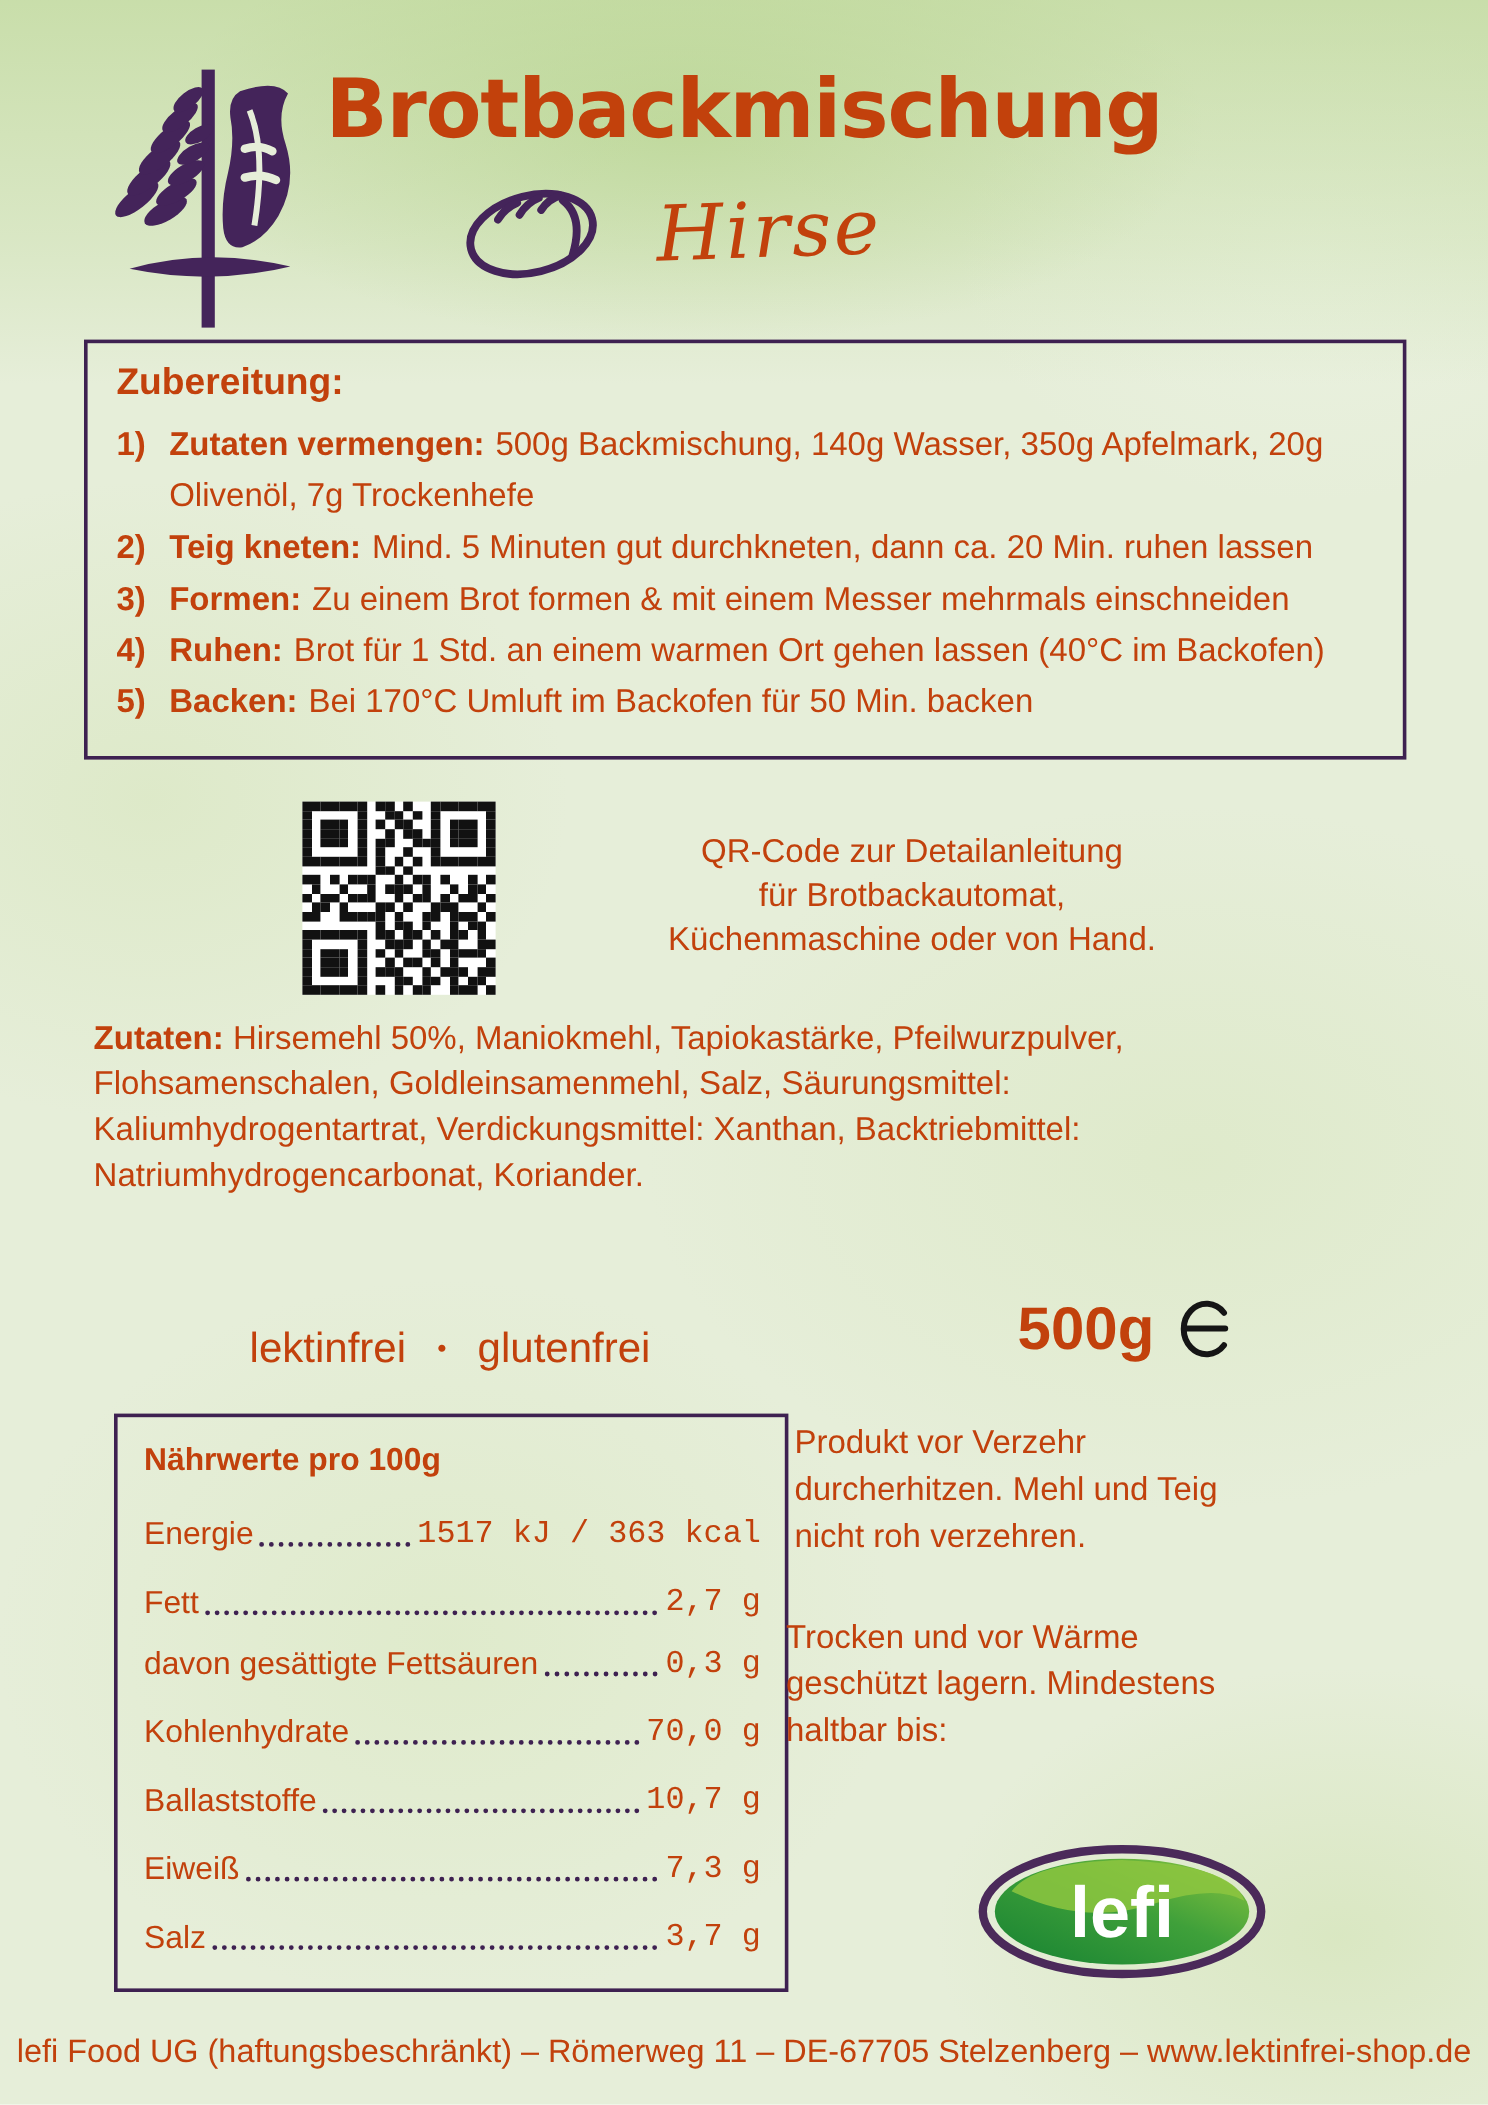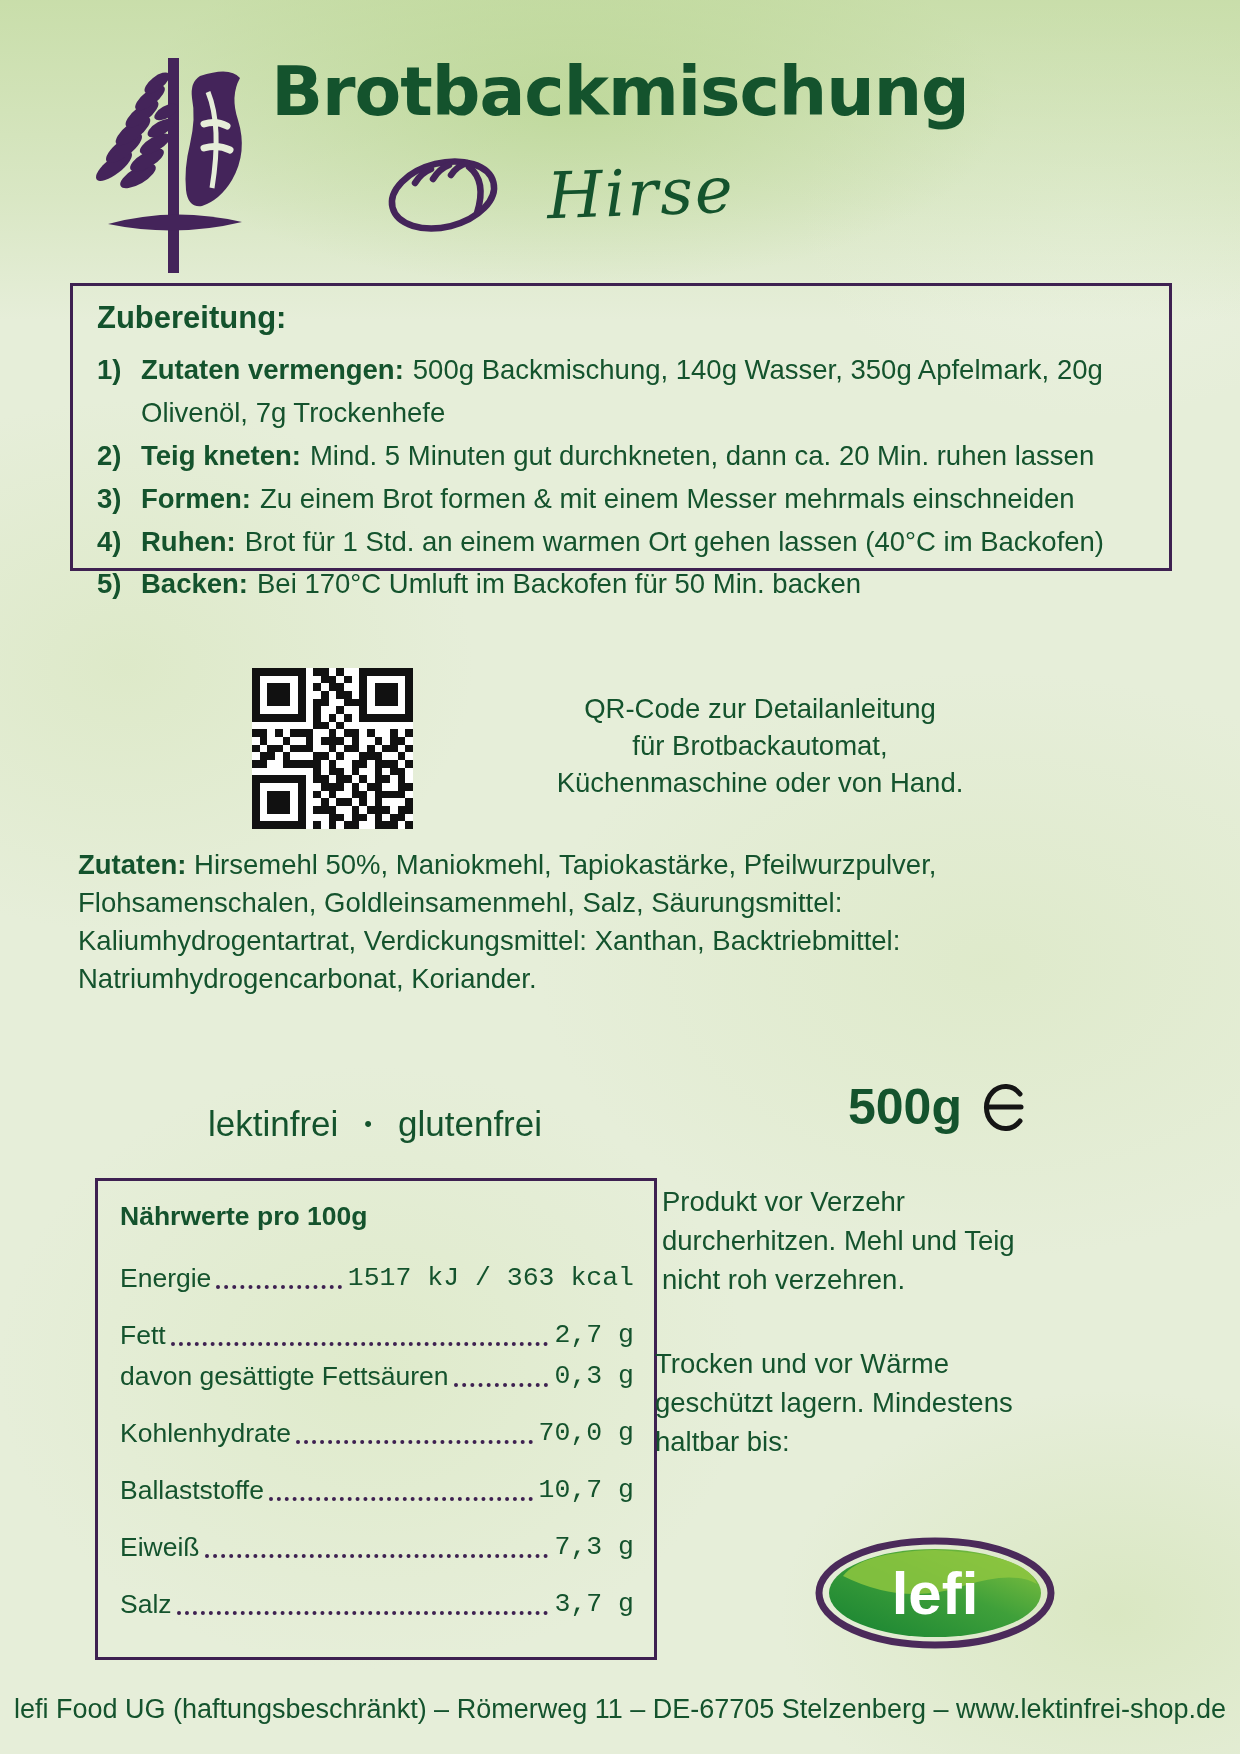--- a/index.html
+++ b/index.html
@@ -3,21 +3,21 @@
 <meta charset="utf-8">
 <style>
   html,body{margin:0;padding:0;background:#fff;}
   .page{
     position:relative;
     width:1240px;height:1754px;
     margin:0 auto;
     overflow:hidden;
     background:#e6eed9;
     font-family:"Liberation Sans","DejaVu Sans",sans-serif;
-    color:#14532d;
+    color:#c2410c;
   }
   
   .page::before{
     content:"";
     position:absolute;inset:0;
     background:
       linear-gradient(to bottom, rgba(172,206,124,.50) 0px, rgba(172,206,124,.22) 200px, rgba(172,206,124,0) 320px),
       radial-gradient(620px 260px at 46% 6%,  rgba(160,200,110,.40), rgba(160,200,110,0) 70%),
       radial-gradient(420px 300px at 88% 12%, rgba(235,242,225,.9), rgba(235,242,225,0) 70%),
       radial-gradient(500px 380px at 10% 38%, rgba(205,224,170,.35), rgba(205,224,170,0) 70%),
@@ -42,21 +42,21 @@
   }
   .bread-icon svg{display:block;}
   .variety{
     font-family:"DejaVu Serif","Liberation Serif",serif;
     font-style:italic;font-size:64px;font-weight:500;
     transform:rotate(-2deg);letter-spacing:2px;
   }
 
   
   .prep-box{
-    left:70px;top:283px;width:1102px;height:288px;
+    left:70px;top:283px;width:1102px;height:350px;
     border:3px solid #3e2151;box-sizing:border-box;
     padding:14px 24px 0 24px;
   }
   .prep-heading{font-size:31px;font-weight:700;}
   .steps{margin-top:13px;font-size:27.5px;line-height:1.56;}
   .step{display:flex;}
   .step-num{flex:0 0 44px;font-weight:700;}
   .step-body{flex:1;}
   .step-label{font-weight:700;}
   .step-text{margin-left:9px;}
@@ -92,21 +92,21 @@
   .nut-box{
     left:95px;top:1178px;width:562px;height:482px;
     border:3px solid #3e2151;box-sizing:border-box;
     padding:20px 20px 0 22px;
   }
   .nut-heading{font-size:26.5px;font-weight:700;margin-bottom:26px;}
   .nut-row{display:flex;align-items:flex-end;font-size:26.5px;line-height:40px;}
   .nut-row .leader{flex:1 1 auto;border-bottom:4px dotted #3e2151;margin:0 6px 9px 5px;min-width:18px;}
   .nut-row .nut-value{white-space:nowrap;font-family:Liberation Mono, monospace;}
   .mt-g{margin-top:17px;}
-  .mt-s{margin-top:1px;}
+  .mt-s{margin-top:11px;}
 
   
   .notice-heat{left:662px;top:1182px;width:362px;font-size:27.5px;line-height:39px;}
   .notice-storage{left:655px;top:1344px;width:400px;font-size:27.5px;line-height:39px;}
 
   
   .lefi-logo{left:813px;top:1536px;width:244px;height:114px;}
 
   
   .footer{

